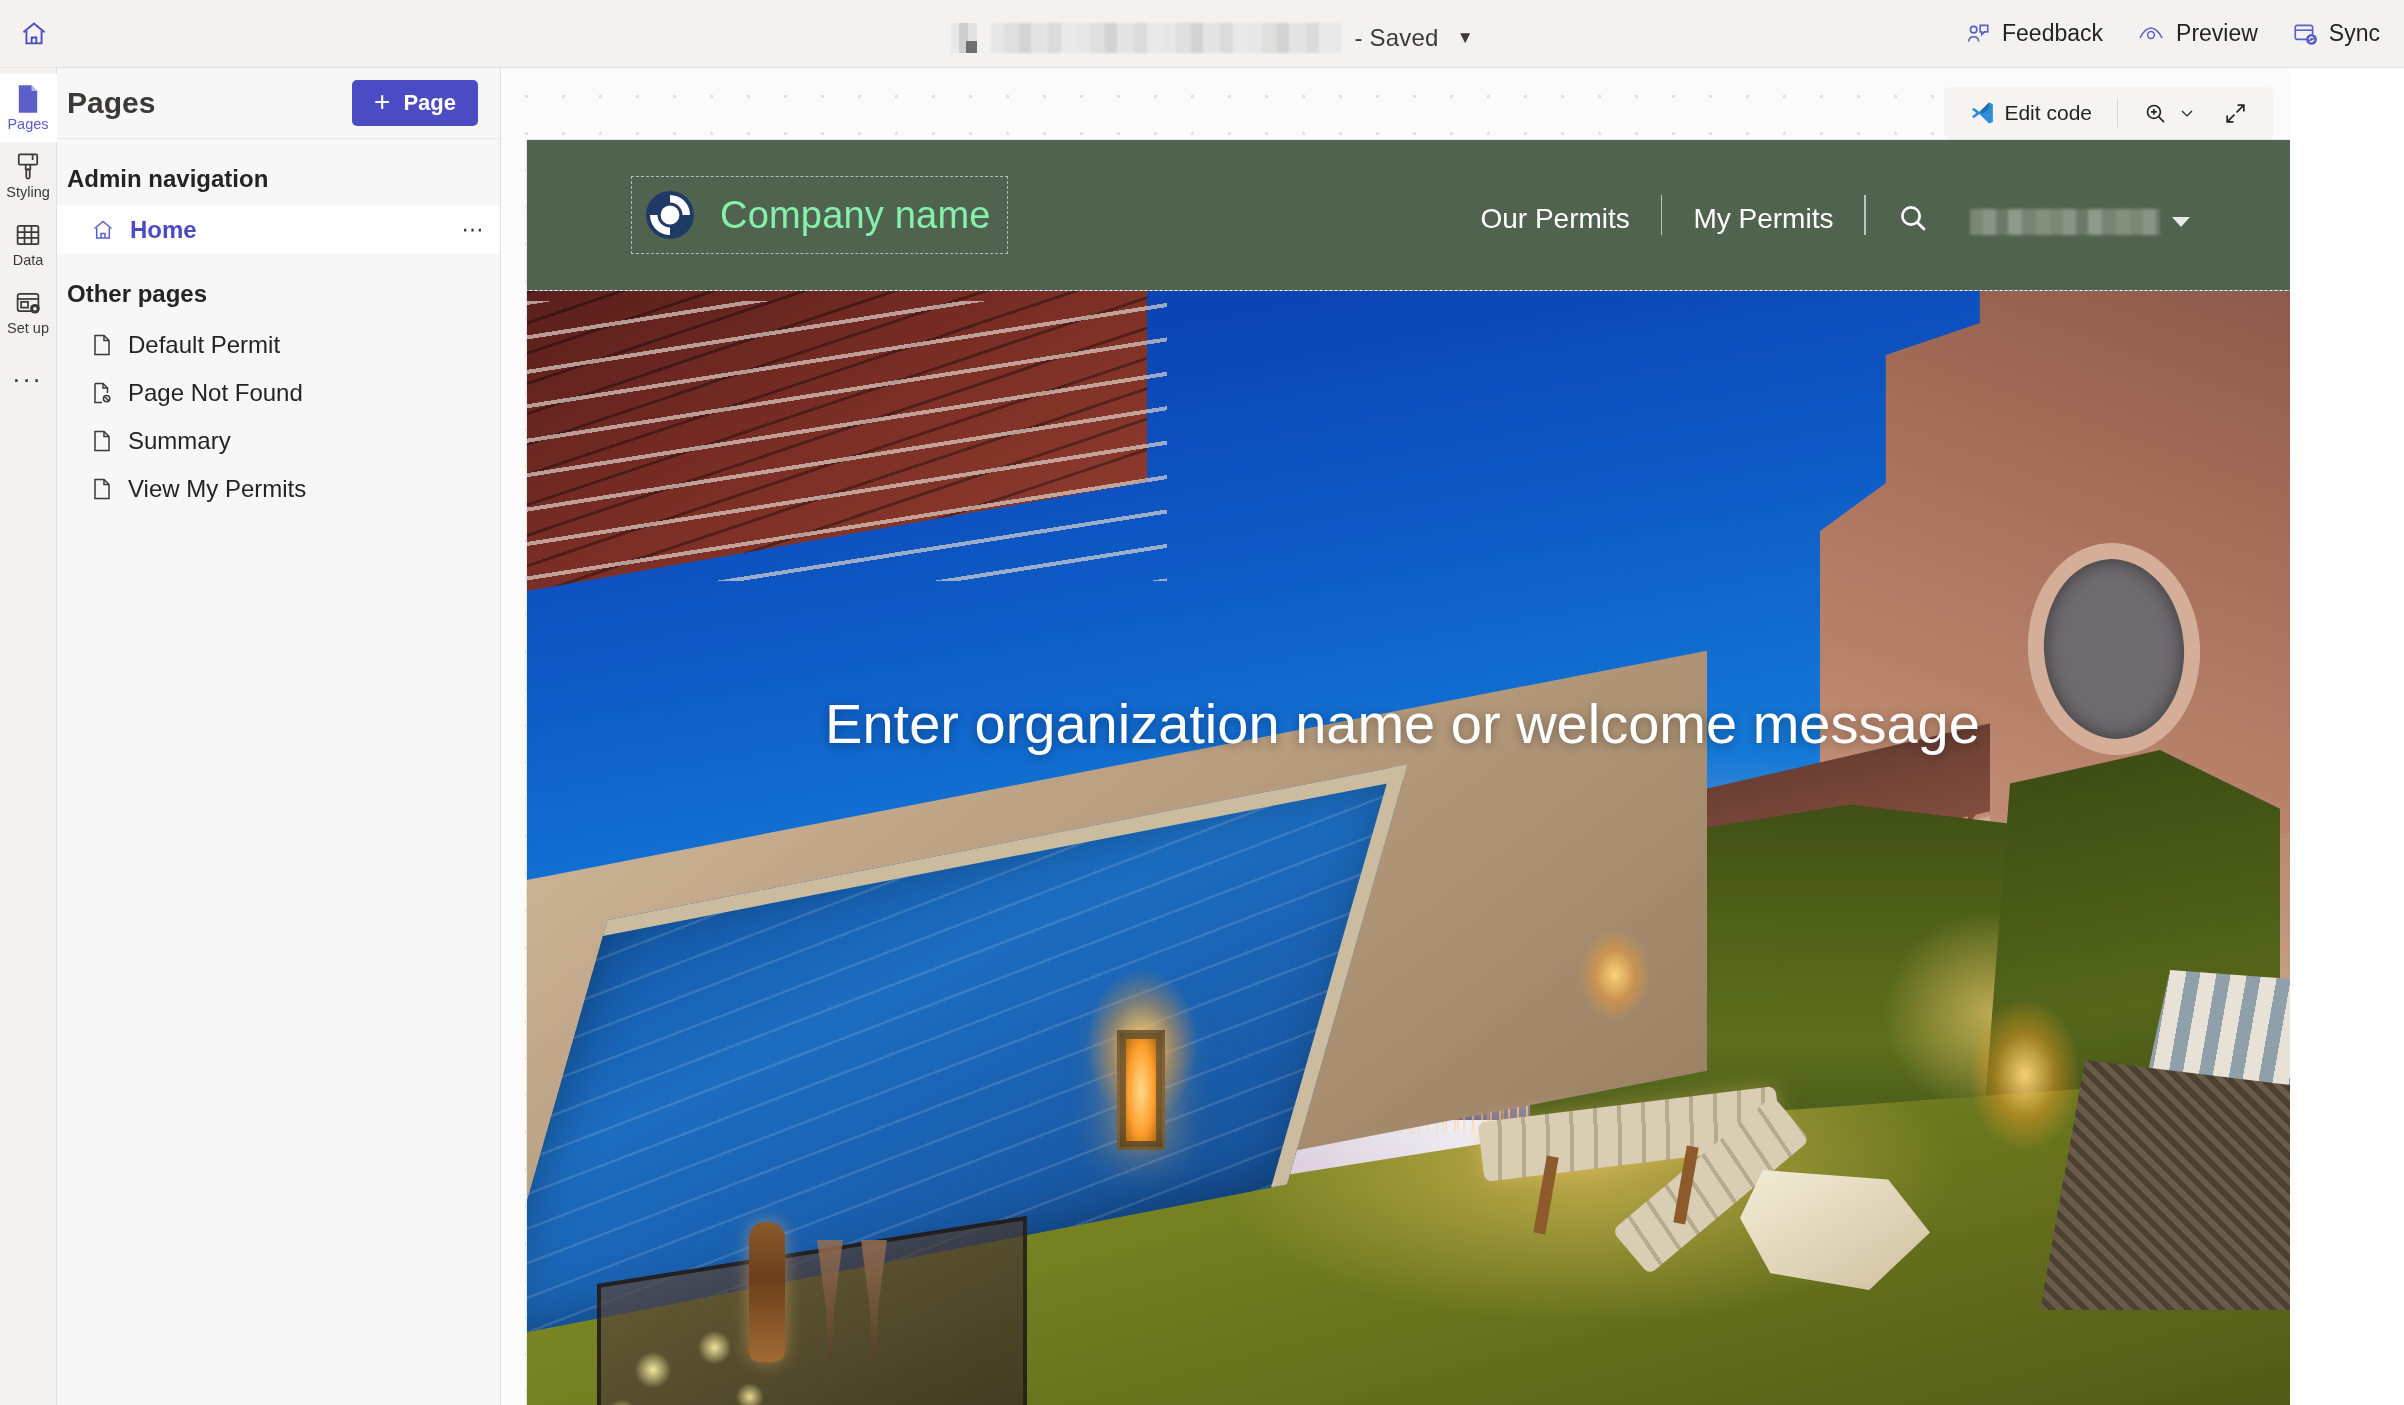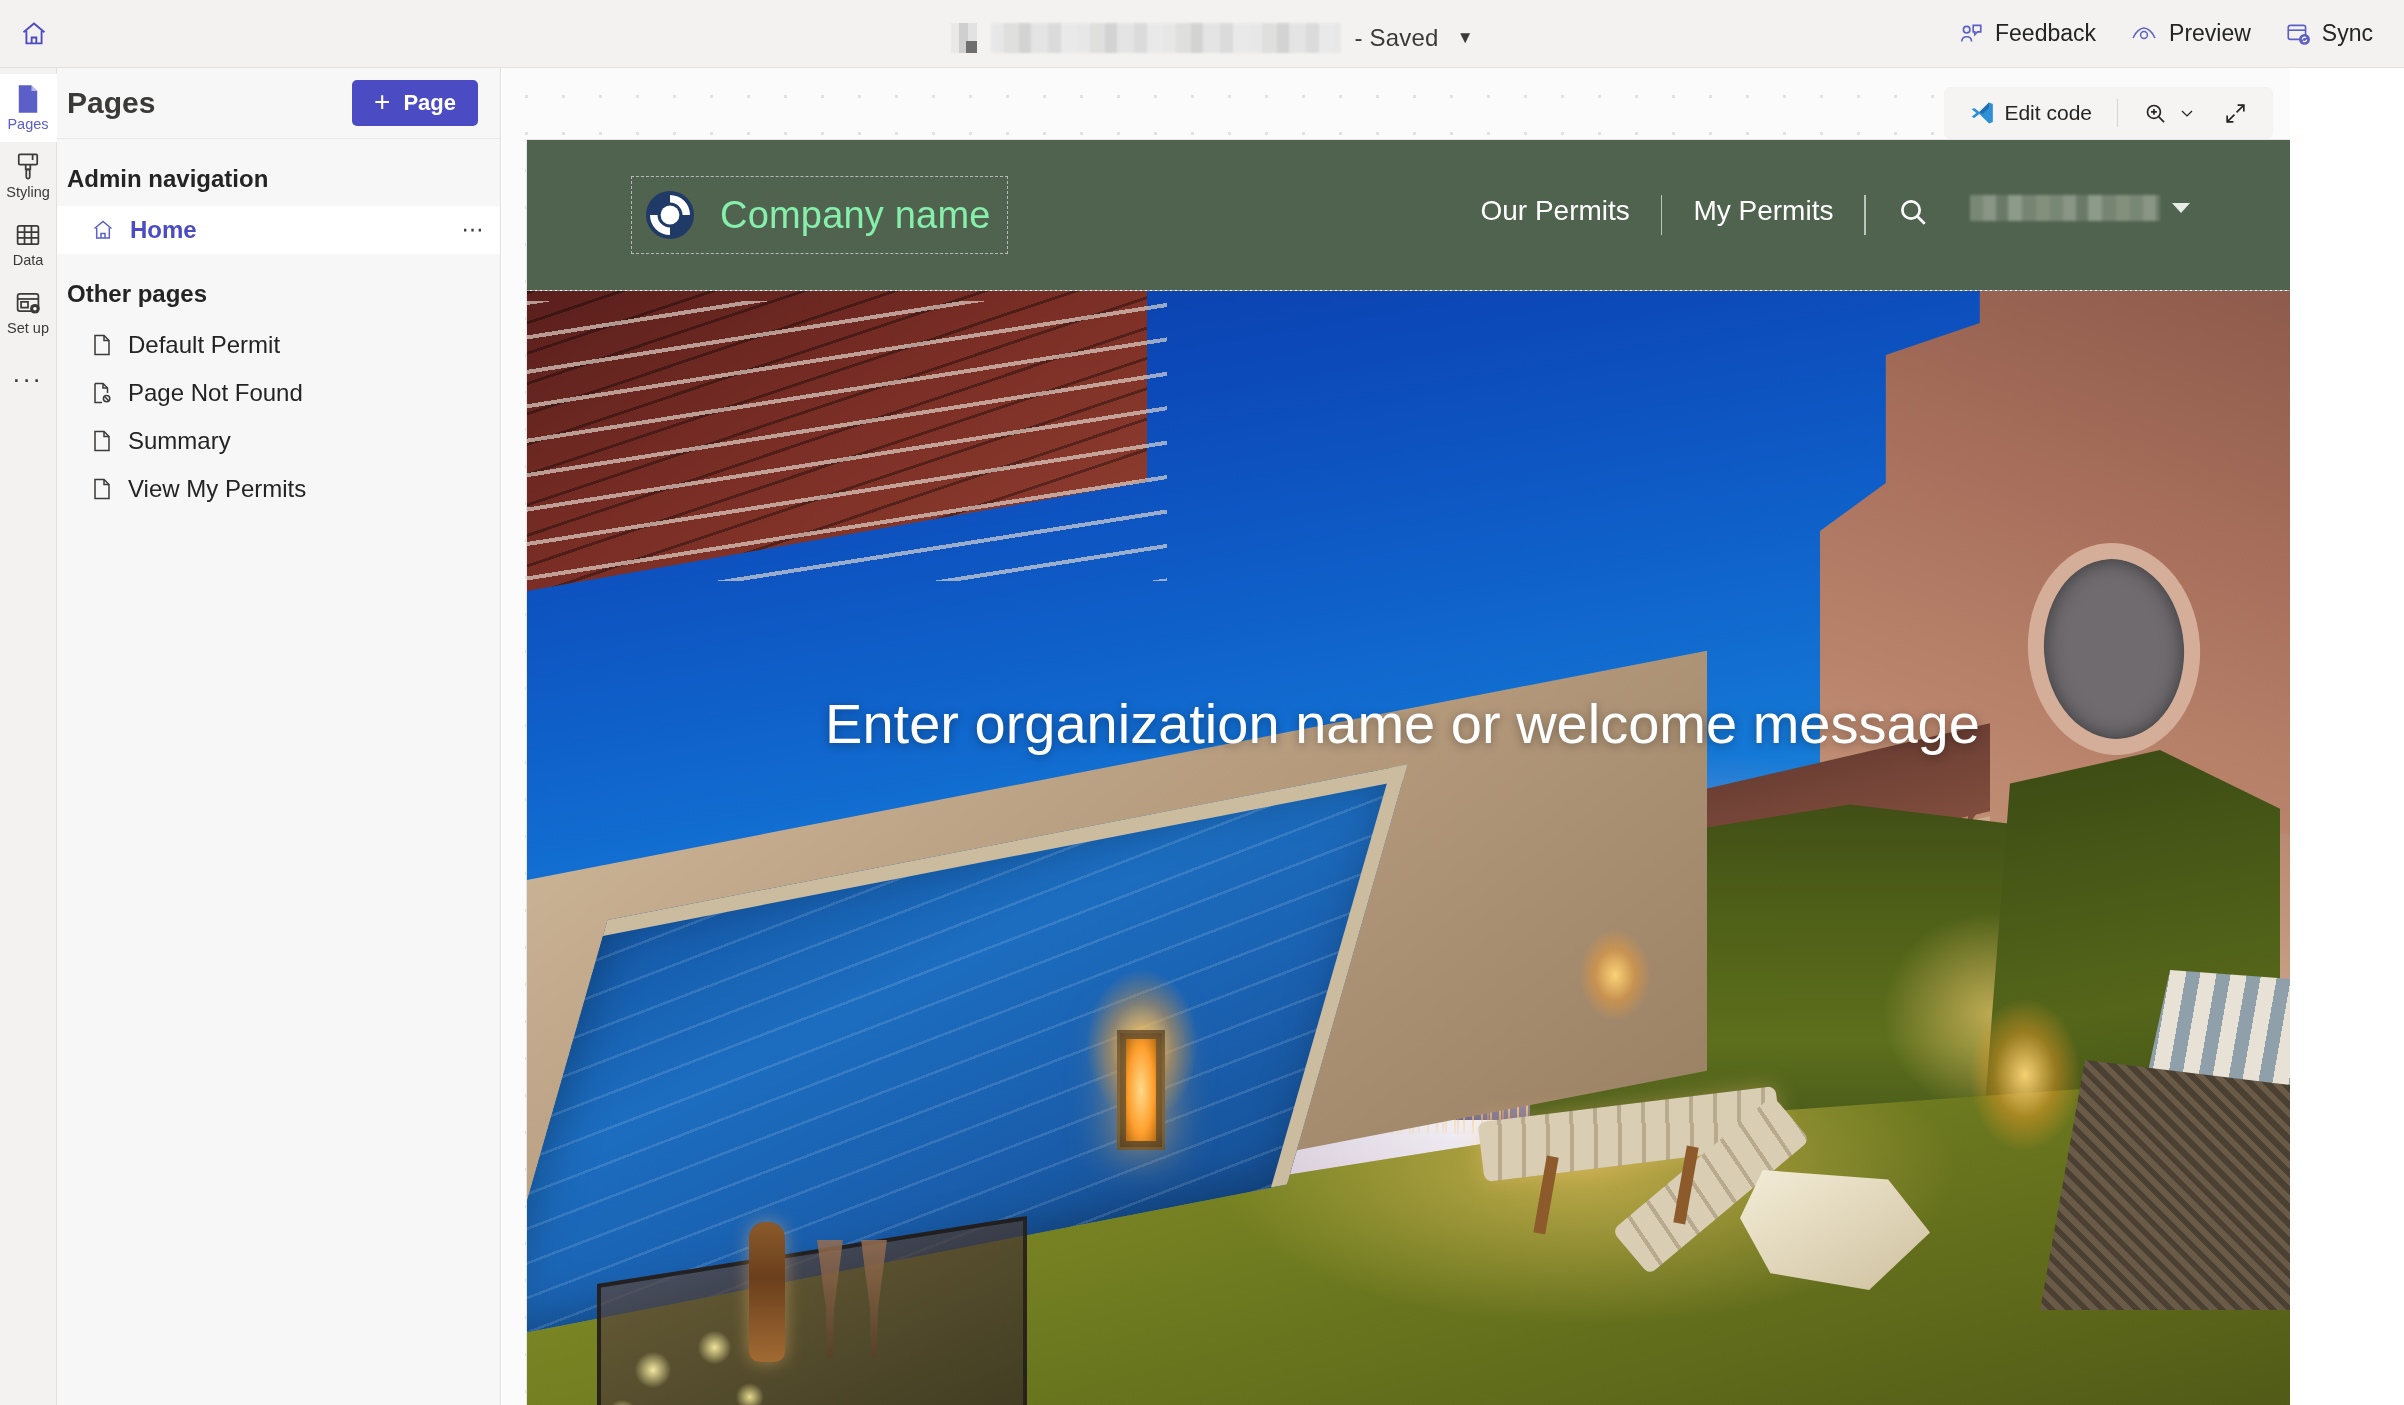--- a/index.html
+++ b/index.html
@@ -51,21 +51,21 @@
       repeating-linear-gradient(90deg,
         #e7e7e7 0 13px,#dedede 13px 28px,#d2d2d2 28px 40px,#e4e4e4 40px 57px,
         #dadada 57px 70px,#e9e9e9 70px 86px);
     filter:blur(1.2px); opacity:.95;
   }
   .saved-text{ font-size:24px; color:#3b3a39; letter-spacing:.2px; }
   .chev-title{ color:#3b3a39; font-size:17px; margin-left:4px; }
 
   .topbar-right{
     margin-left:auto; display:flex; align-items:center; height:68px;
-    padding-right:14px;
+    padding-right:7px;
   }
   .tb-btn{
     display:flex; align-items:center; gap:11px;
     padding:0 17px; height:48px; cursor:pointer;
     font-size:23px; color:#242424; white-space:nowrap;
   }
 
   
   .rail{
     position:absolute; left:0; top:68px; width:57px; height:1337px;
@@ -160,21 +160,21 @@
   .sel-dash{ outline:1.6px dashed #b9b9b9; outline-offset:0; }
   .brand{
     display:flex; align-items:center; gap:24px;
     margin-left:105px; padding:12px 16px 12px 12px;
   }
   .brand-name{
     color:#86efac; font-size:38px; font-weight:400; letter-spacing:.2px;
     white-space:nowrap;
   }
   .nav-right{
-    margin-left:auto; display:flex; align-items:flex-start; gap:0; padding-right:100px;
+    margin-left:auto; display:flex; align-items:flex-end; gap:0; padding-right:100px;
   }
   .nav-link{
     color:#fff; font-size:28px; padding:0 31px; cursor:pointer; white-space:nowrap;
   }
   .nav-div{ width:1.6px; height:40px; background:#cfd6cd; opacity:.85; }
   .nav-search{ padding:0 30px; cursor:pointer; display:flex; align-items:center; }
   .user-chip{ display:flex; align-items:center; gap:12px; cursor:pointer; padding-left:10px;}
   .user-blur{
     width:190px; height:26px;
     background:

